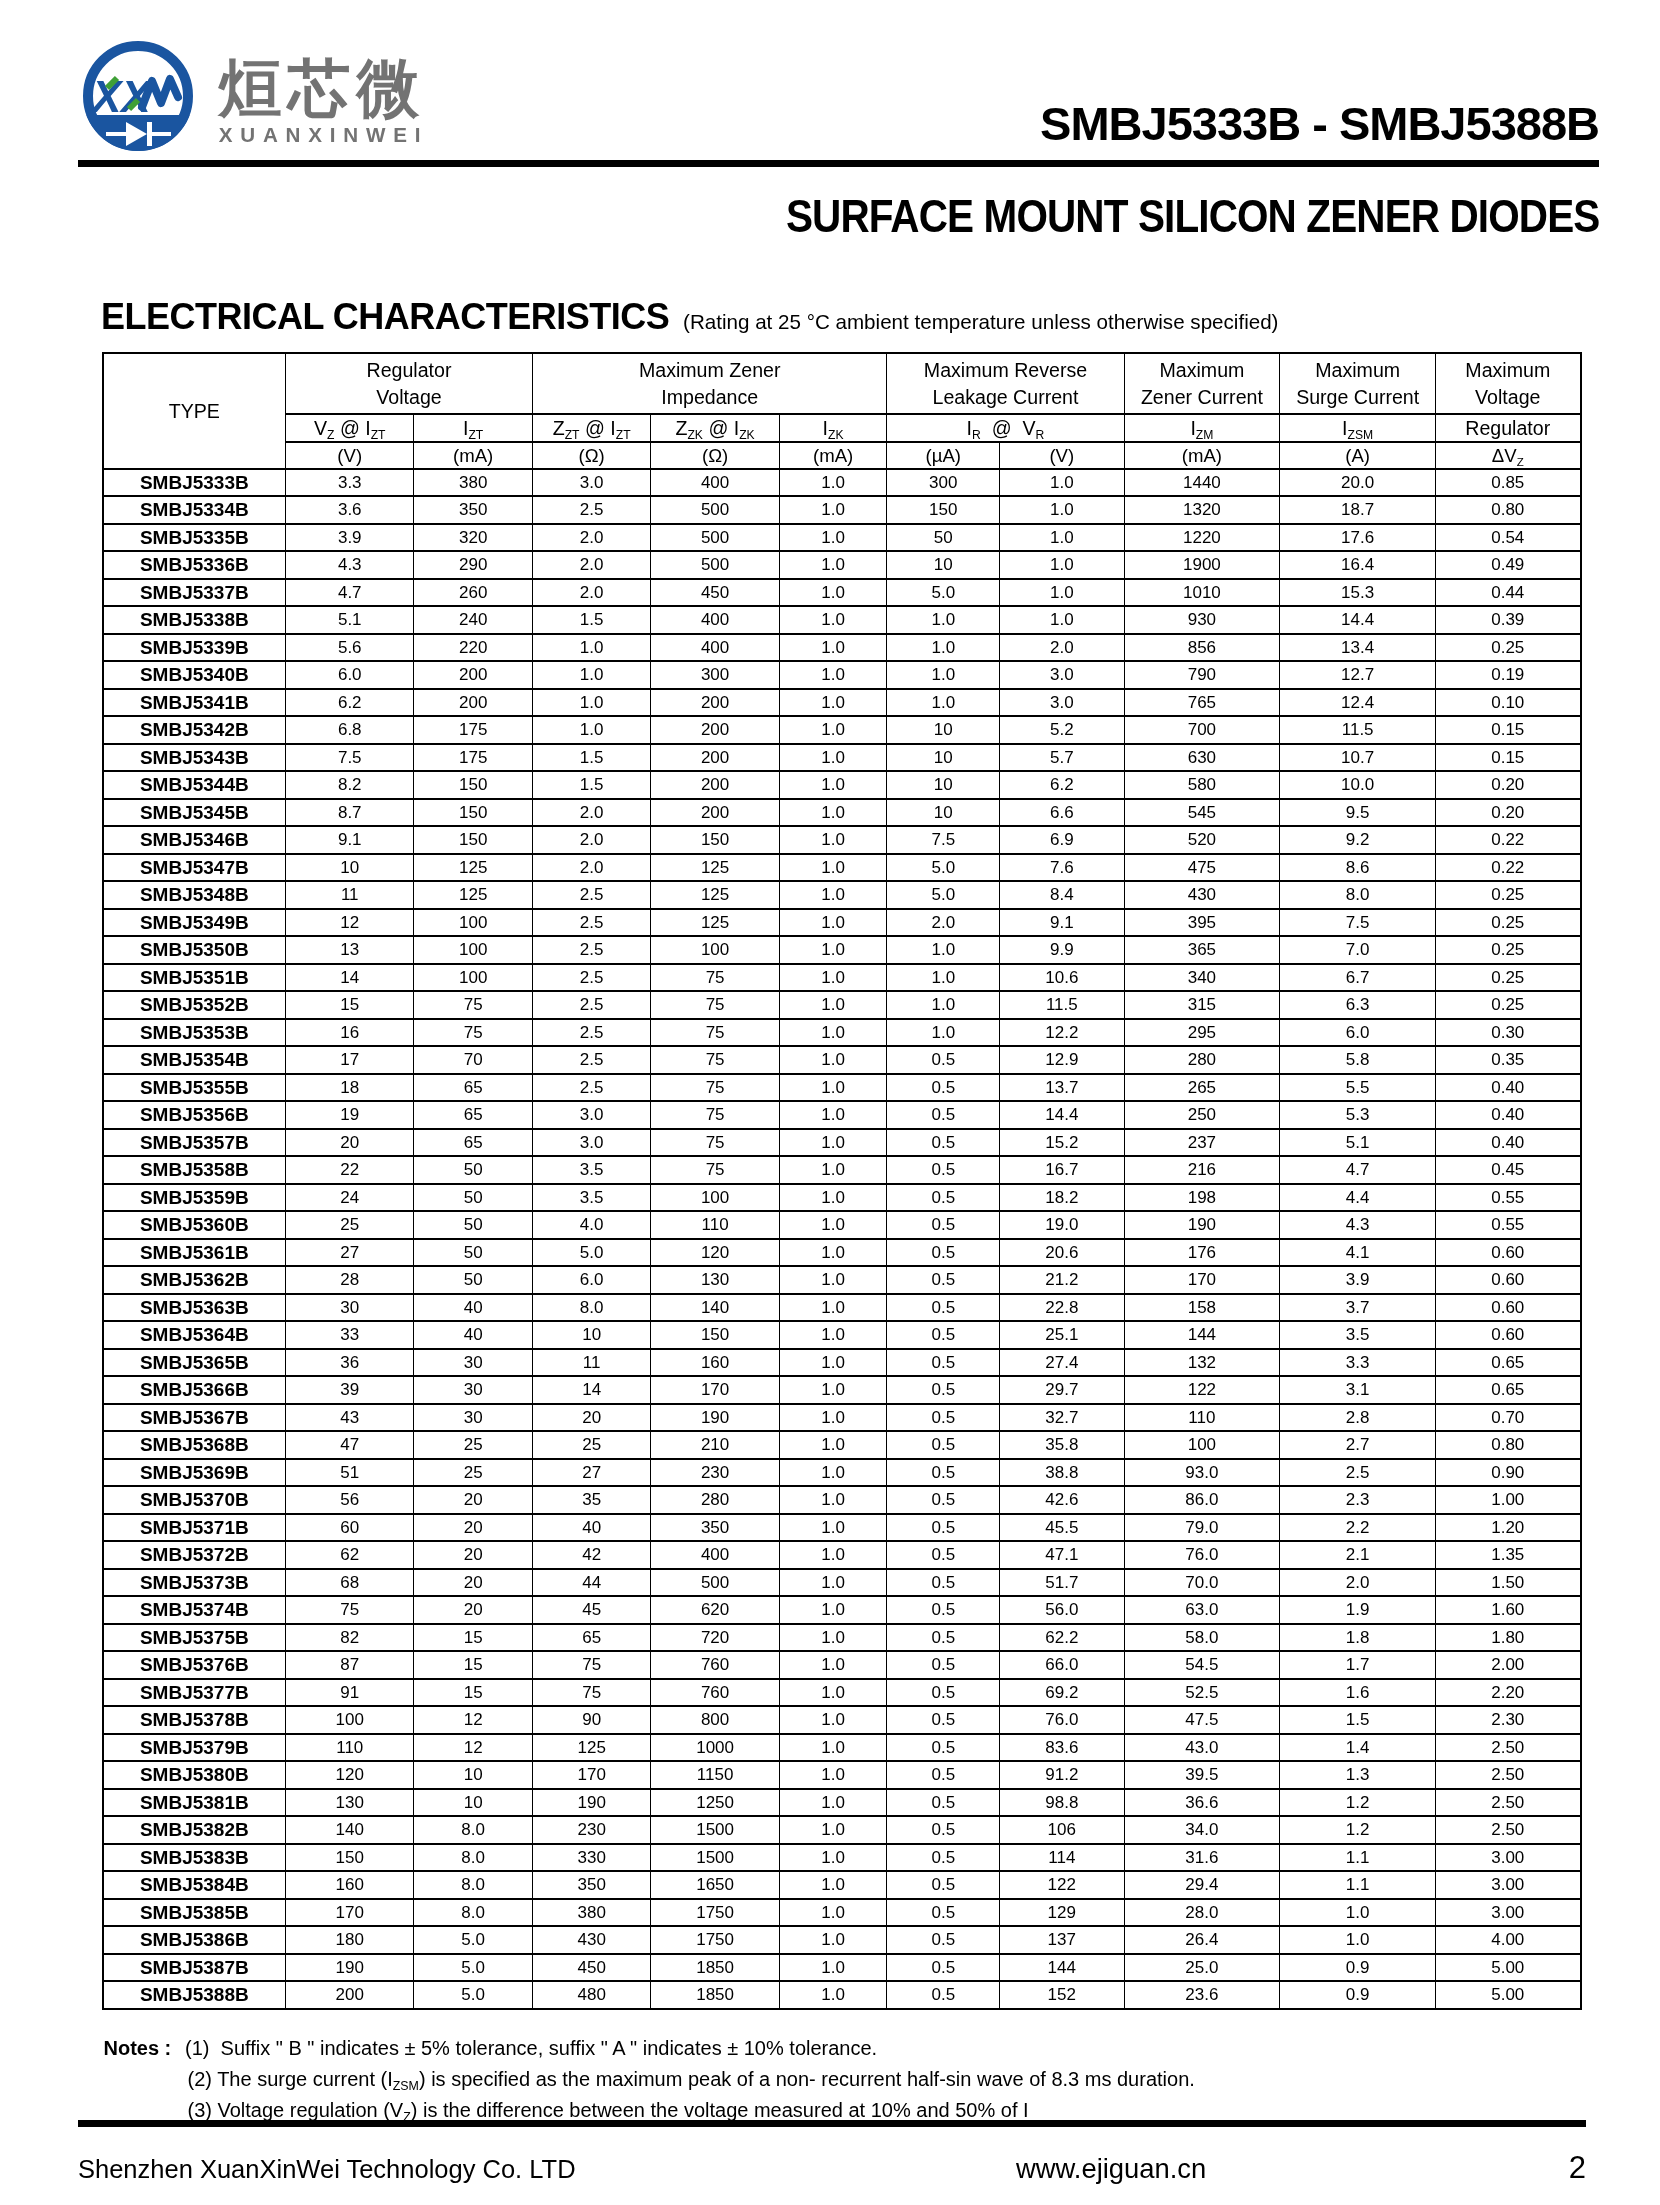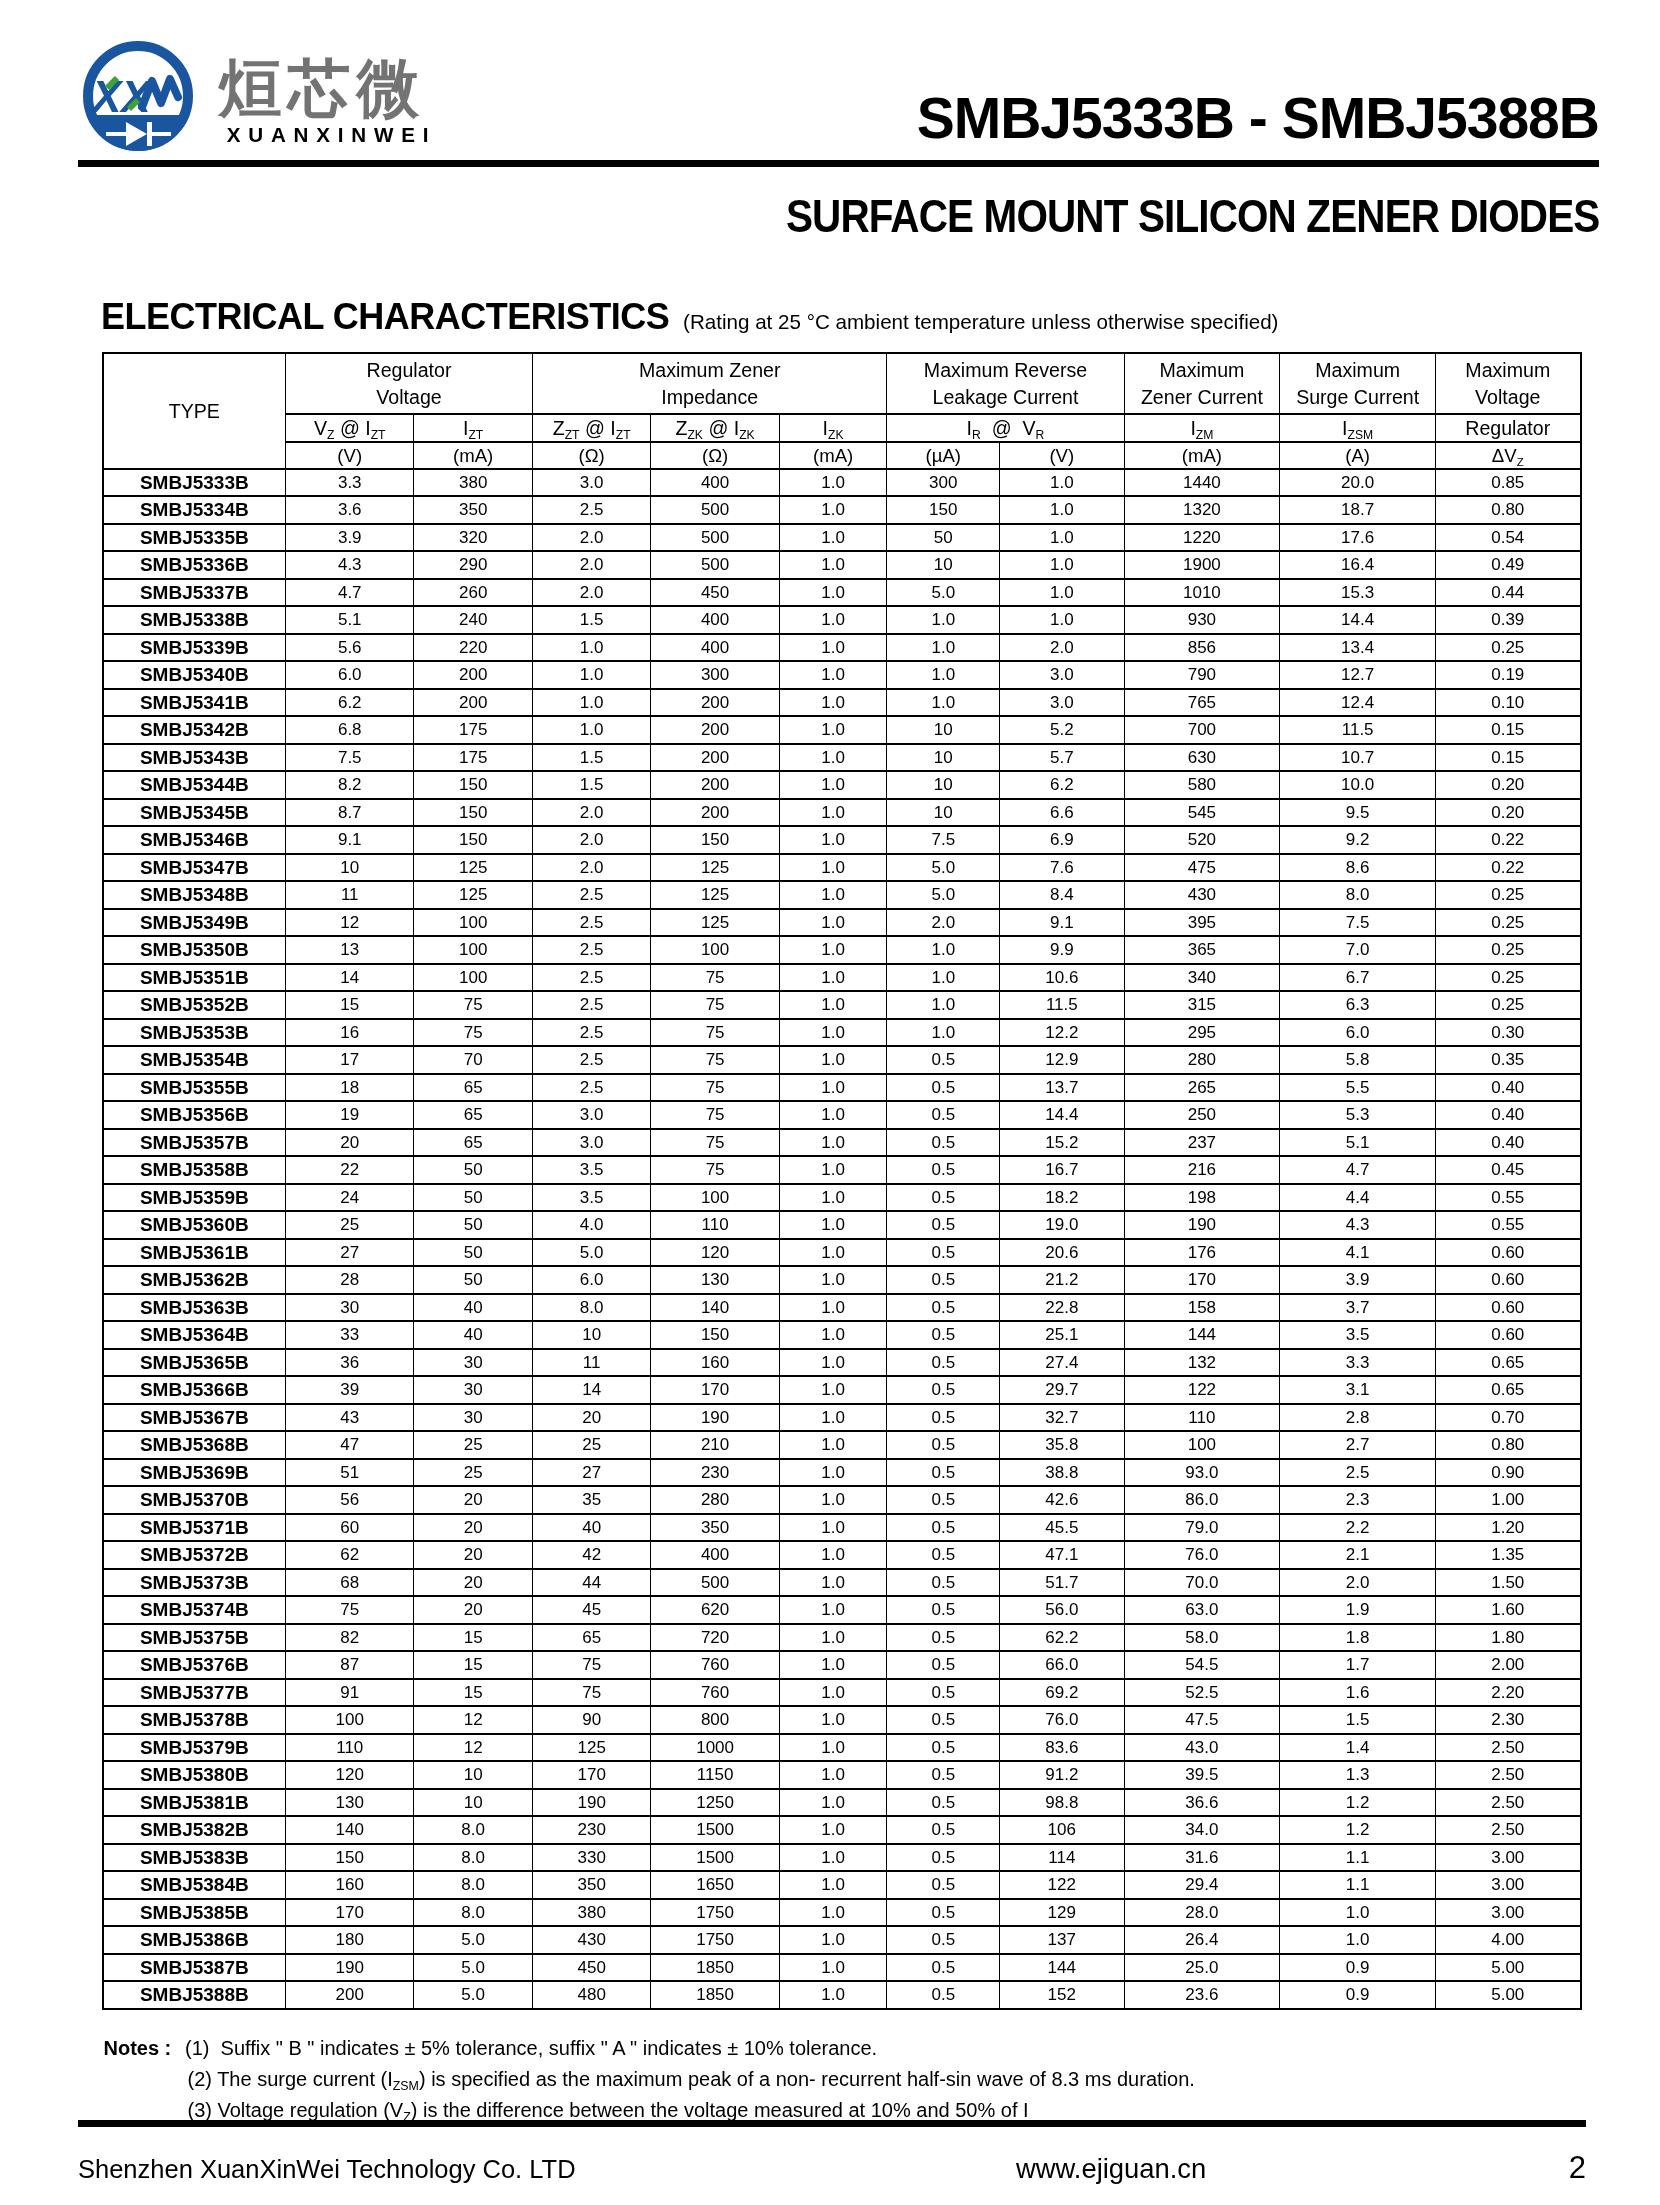--- a/index.html
+++ b/index.html
@@ -5,23 +5,23 @@
   * { margin:0; padding:0; box-sizing:border-box; }
   body { background:#888; font-family:"Liberation Sans","DejaVu Sans",sans-serif; color:#000; }
   .page { position:relative; width:1660px; height:2205px; background:#fff; margin:0 auto;
           padding:35px 61px 11px 78px; overflow:hidden; }
 
   
   .masthead { display:flex; align-items:flex-start; }
   .brand { display:flex; align-items:flex-start; gap:15.7px; }
   .brand-text { padding-top:21.6px; }
   .brand-cn { font-size:63px; font-weight:bold; letter-spacing:5.9px; line-height:1; color:#737373; }
-  .brand-en { font-size:20.6px; letter-spacing:7.8px; color:#000000; margin-top:3.9px; font-weight:bold;margin-left:8px; }
+  .brand-en { font-size:20.6px; letter-spacing:7.8px; color:#737373; margin-top:3.9px; font-weight:bold; }
   .title-block { margin-left:auto; align-self:flex-end; padding-bottom:5.9px; }
-  .part-range { font-size:57px; font-weight:bold; letter-spacing:-1px; white-space:nowrap; }
+  .part-range { font-size:47px; font-weight:bold; letter-spacing:-1px; white-space:nowrap; }
   .rule { height:6.9px; background:#000; margin-top:2.9px; }
   .subtitle-row { text-align:right; margin-top:22px; }
   .subtitle { display:inline-block; font-size:46px; font-weight:bold; letter-spacing:-1px;
               transform:scaleX(0.88); transform-origin:right center; white-space:nowrap; }
 
   
   .section-heading { margin-top:53px; margin-left:23px; white-space:nowrap; }
   .section-title { display:inline; font-size:36px; font-weight:bold; letter-spacing:-0.5px; }
   .rating-note { font-size:20.6px; margin-left:13.7px; }
 

